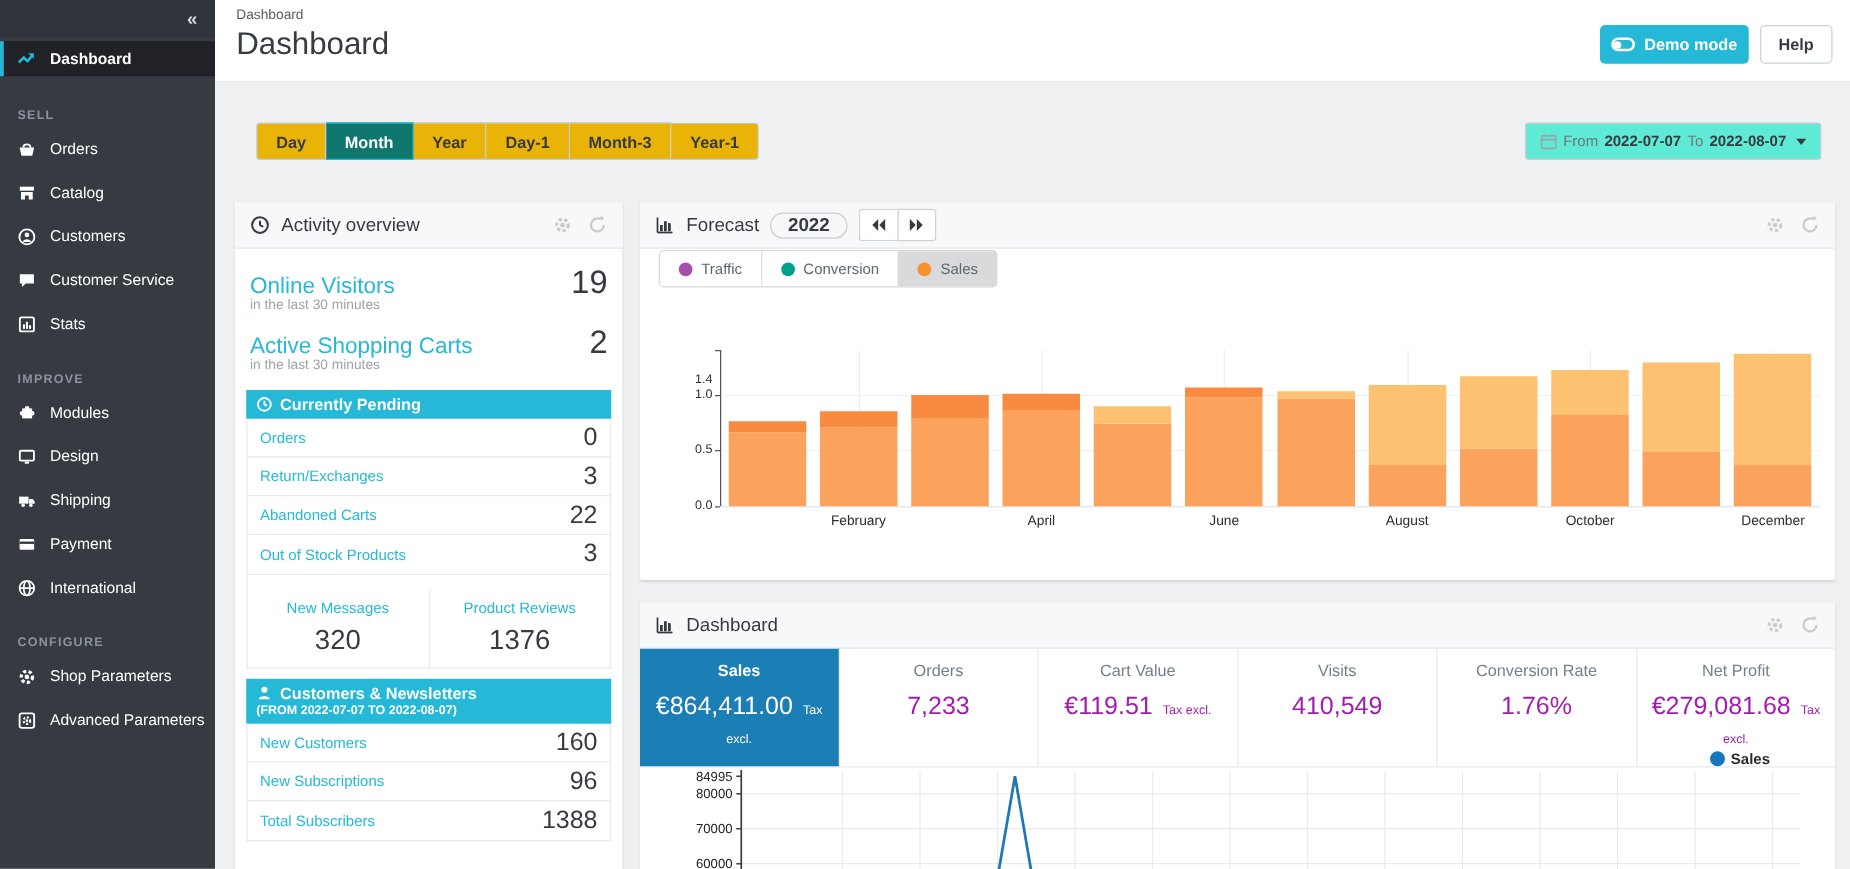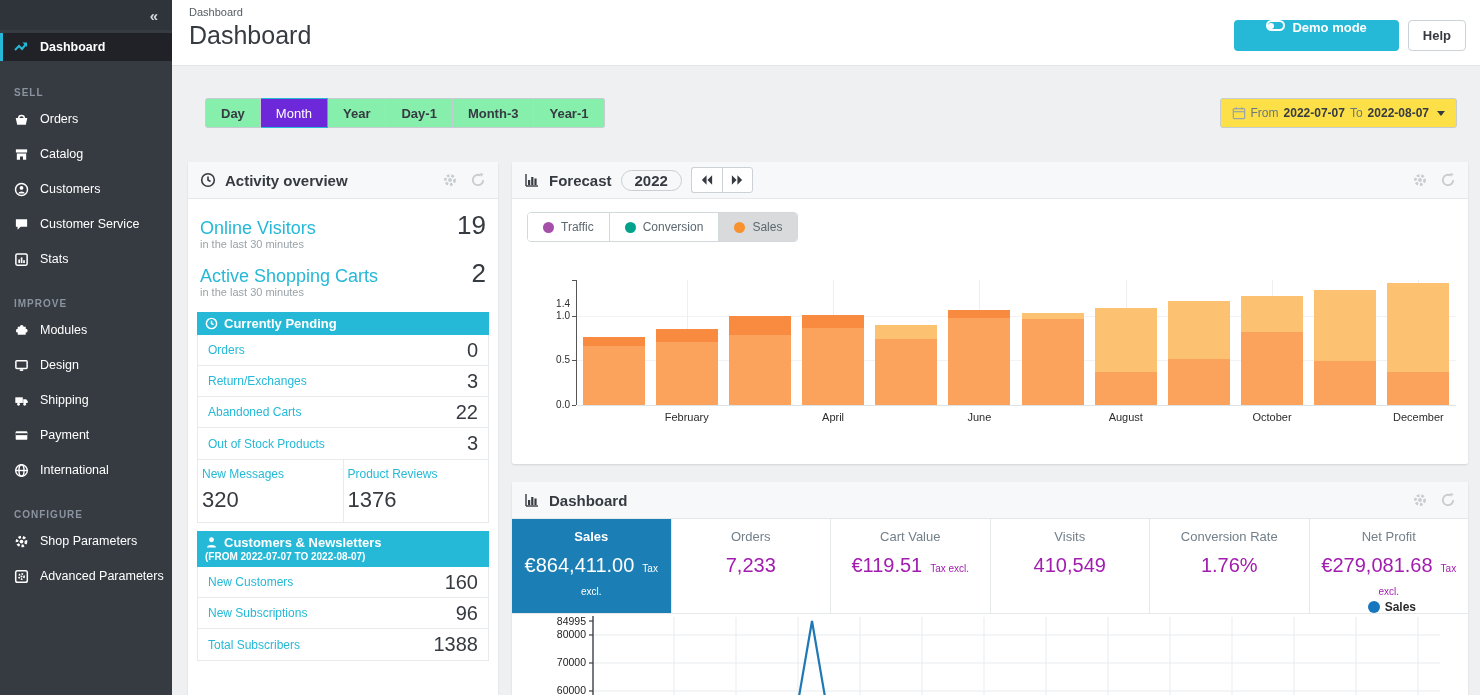--- a/index.html
+++ b/index.html
@@ -18,41 +18,41 @@
   .nav-section-title { color:#8b93a0; font-size:10px; font-weight:bold; letter-spacing:1px; padding:0 0 8px 14px; margin-top:26px; }
   .nav-group .nav-item { margin-bottom:9px; }
 
   
   .main { position:absolute; left:172px; top:0; width:1308px; height:695px; }
   .topbar { position:absolute; top:0; left:0; right:0; height:66px; background:#ffffff; border-bottom:1px solid #e4e7e9; padding:6px 0 0 17px; }
   .breadcrumb { font-size:11px; color:#545d63; }
   .page-title { font-size:25px; color:#363a41; margin-top:3px; font-weight:400; }
   .topbar-actions { position:absolute; right:14px; top:20px; display:flex; gap:9px; }
   .btn-demo { background:#25b9d7; color:#fff; border:none; border-radius:4px; font-weight:bold; font-size:13px;
-    padding:0 32px; height:31px; display:flex; align-items:flex-start; gap:7px; cursor:pointer; font-family:inherit; }
+    padding:0 9px; height:31px; display:flex; align-items:center; gap:7px; cursor:pointer; font-family:inherit; }
   .toggle-pill { width:19px; height:11px; border:2px solid #fff; border-radius:6px; position:relative; display:inline-block; }
   .toggle-pill::after { content:""; position:absolute; left:0px; top:0.5px; width:6px; height:6px; background:#fff; border-radius:50%; }
   .btn-help { background:#fff; color:#363a41; border:1px solid #ccd2d6; border-radius:4px; font-weight:bold; font-size:13px; padding:0 14px; height:31px; cursor:pointer; font-family:inherit; }
 
   
   .range-group { position:absolute; left:33px; top:98px; display:flex; }
-  .range-btn { background:#86efac; border:1px solid #c6ccd0; border-left-width:0; color:#363a41; font-size:13px; font-weight:600;
+  .range-btn { background:#eab308; border:1px solid #c6ccd0; border-left-width:0; color:#363a41; font-size:13px; font-weight:600;
     padding:0 15px; height:30px; cursor:pointer; font-family:inherit; }
   .range-btn:first-child { border-left-width:1px; border-radius:3px 0 0 3px; }
   .range-btn:last-child { border-radius:0 3px 3px 0; }
-  .range-btn.active { background:#6d28d9; border-color:#25b9d7; color:#fff; font-weight:normal; }
-  .daterange { position:absolute; right:23px; top:98px; height:30px; background:#fde047; border:1px solid #c6ccd0; border-radius:3px;
+  .range-btn.active { background:#0f766e; border-color:#25b9d7; color:#fff; font-weight:bold; }
+  .daterange { position:absolute; right:23px; top:98px; height:30px; background:#5eead4; border:1px solid #c6ccd0; border-radius:3px;
     display:flex; align-items:center; gap:5px; padding:0 11px; font-size:12px; color:#6b767d; cursor:pointer; }
   .daterange b { color:#363a41; }
   .caret { width:0; height:0; border-left:4px solid transparent; border-right:4px solid transparent; border-top:5px solid #363a41; margin-left:3px; }
 
   
   .panel { position:absolute; background:#fff; box-shadow:0 1px 2px rgba(0,0,0,.12); border-radius:2px; }
   .panel-header { height:37px; background:#f7f8f9; border-bottom:1px solid #e5e8ea; display:flex; align-items:center; padding:0 12px; gap:9px; }
-  .panel-title { font-size:15px; font-weight:bold; color:#363a41; }
+  .panel-title { font-size:15px; font-weight:normal; color:#363a41; }
   .panel-tools { margin-left:auto; display:flex; gap:12px; color:#c7ccd0; }
   .tool-ic { width:16px; height:16px; cursor:pointer; }
 
   .p-activity { left:16px; top:162px; width:310px; height:560px; }
   .p-activity .panel-body { padding:9px 9px 0 9px; }
 
   .stat-block { padding:2px 3px 6px 3px; }
   .stat-row { display:flex; align-items:baseline; }
   .stat-label { color:#25b9d7; font-size:18px; cursor:pointer; }
   .stat-value { margin-left:auto; font-size:26px; color:#363a41; }
@@ -64,34 +64,34 @@
   .band2 .b2title { display:flex; align-items:center; gap:6px; }
   .band2 .b2sub { font-size:10px; font-weight:bold; margin-top:1px; }
 
   .mini-list { border:1px solid #e7eaec; border-top:none; }
   .mini-row { display:flex; align-items:center; height:31px; padding:0 10px; border-bottom:1px solid #e7eaec; }
   .mini-row:last-child { border-bottom:none; }
   .mini-row a { color:#25b9d7; font-size:12px; text-decoration:none; cursor:pointer; }
   .mini-row .mini-val { margin-left:auto; font-size:20px; color:#363a41; }
 
   .notif-grid { display:flex; border:1px solid #e7eaec; border-top:none; }
-  .notif-cell { flex:1; padding:7px 4px 9px 4px; cursor:pointer; }
+  .notif-cell { flex:1; text-align:center; padding:7px 4px 9px 4px; cursor:pointer;margin-top:12px; }
   .notif-cell + .notif-cell { border-left:1px solid #e7eaec; }
   .notif-label { color:#25b9d7; font-size:12px; }
   .notif-value { font-size:22px; color:#363a41; margin-top:6px; }
 
   
   .p-forecast { left:340px; top:162px; width:956px; height:302px; }
   .year-pill { border:1px solid #c9ced2; border-radius:14px; padding:1px 13px; font-size:15px; font-weight:bold; color:#363a41; }
   .nav-btns { display:flex; }
   .nav-btn { width:31px; height:26px; background:#fff; border:1px solid #ccd1d5; display:flex; align-items:center; justify-content:center; cursor:pointer; color:#363a41; }
   .nav-btn:first-child { border-radius:3px 0 0 3px; border-right-width:0; }
   .nav-btn:last-child { border-radius:0 3px 3px 0; }
 
-  .legend-group { position:absolute; left:15px; top:50px; display:flex; border:1px solid #d3d8da; border-radius:4px; overflow:hidden; }
+  .legend-group { position:absolute; left:15px; top:38px; display:flex; border:1px solid #d3d8da; border-radius:4px; overflow:hidden; }
   .legend-btn { display:flex; align-items:center; gap:7px; background:#fff; border:none; border-right:1px solid #d3d8da; padding:0 15px; height:28px; font-size:12px; color:#5c6870; cursor:pointer; font-family:inherit; }
   .legend-btn:last-child { border-right:none; }
   .legend-btn.active { background:#d8dadb; }
   .legend-dot { width:11px; height:11px; border-radius:50%; display:inline-block; }
 
   .fc-chart { position:absolute; left:0; top:88px; width:956px; height:200px; }
   .fc-ylabel { position:absolute; width:38px; text-align:right; font-size:10px; color:#2c2c2c; }
   .fc-axis { position:absolute; left:64px; width:1px; background:#555; }
   .fc-tick { position:absolute; width:4px; height:1px; background:#555; left:60px; }
   .fc-grid-h { position:absolute; left:65px; right:12px; height:1px; background:#f0f2f3; }

